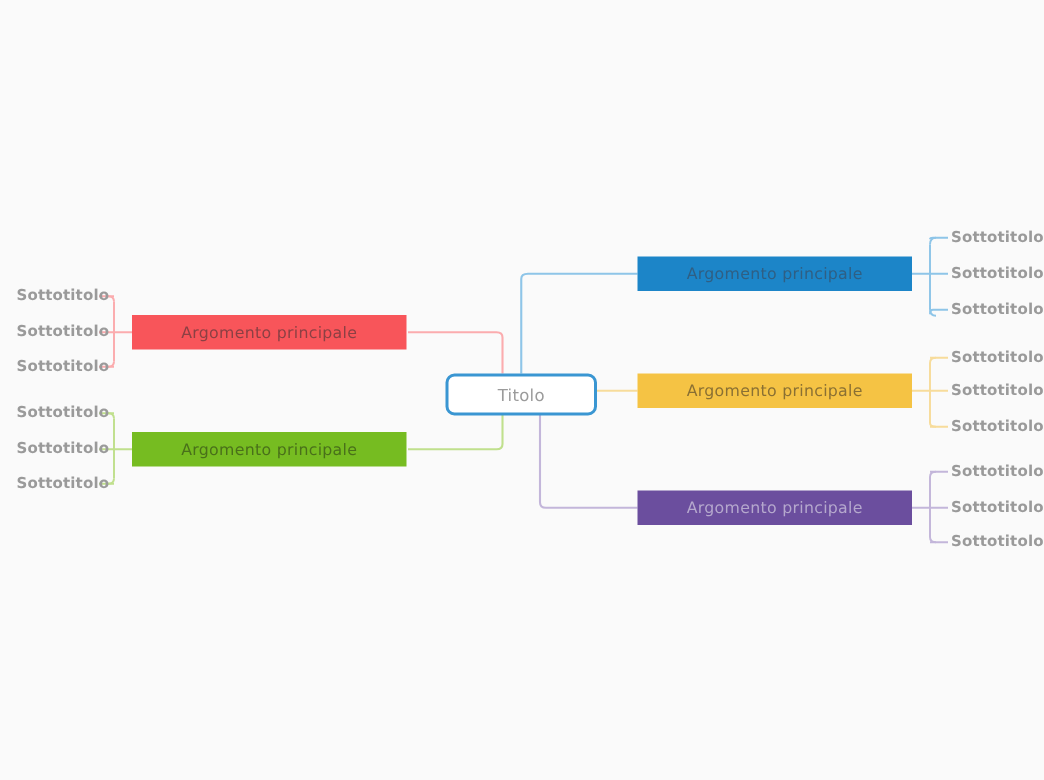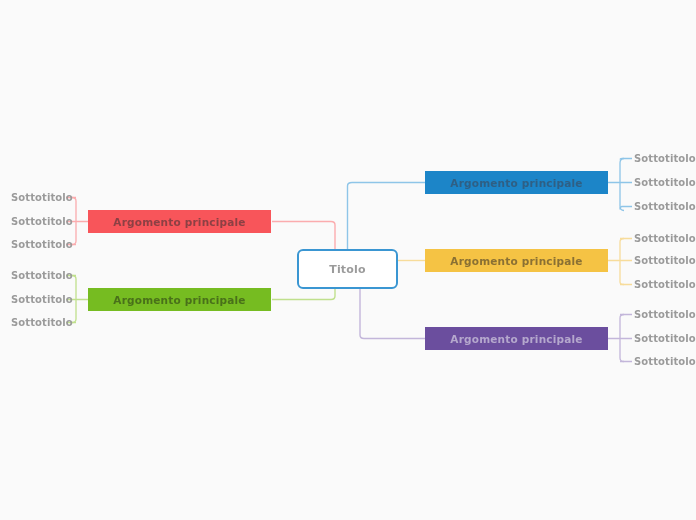--- a/index.html
+++ b/index.html
@@ -9,31 +9,31 @@
     font-family:"DejaVu Sans", sans-serif;
     overflow:hidden;
   }
   #canvas{position:relative;width:696px;height:520px;}
   #links{position:absolute;left:0;top:0;width:696px;height:520px;}
 
   .node{
     position:absolute;
     box-sizing:border-box;
     display:flex;align-items:center;justify-content:center;
-    font-weight:bold;
+    font-weight:normal;
     font-size:11px;
     letter-spacing:.2px;
     white-space:nowrap;
   }
   .main-topic{
     width:183px;height:23px;
     font-size:10.5px;
   }
   .root{
-    width:101px;height:40px;
+    width:101px;height:28px;
     background:#ffffff;
     border:2px solid #3a96d2;
     border-radius:6px;
     color:#9b9b9b;
     font-size:11px;
   }
   .subtitle{
     position:absolute;
     font-size:10px;
     font-weight:bold;

